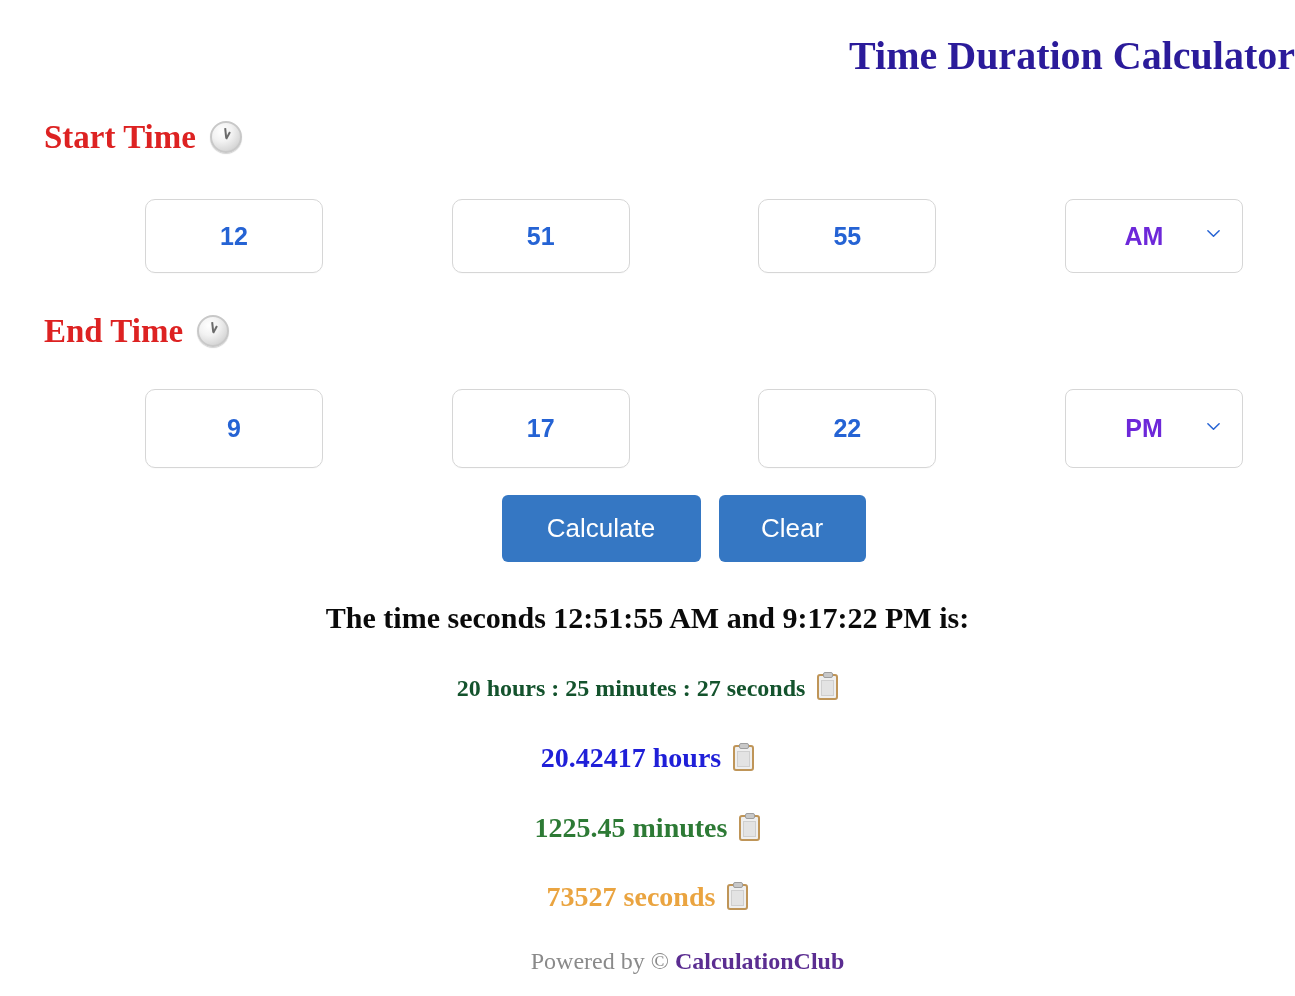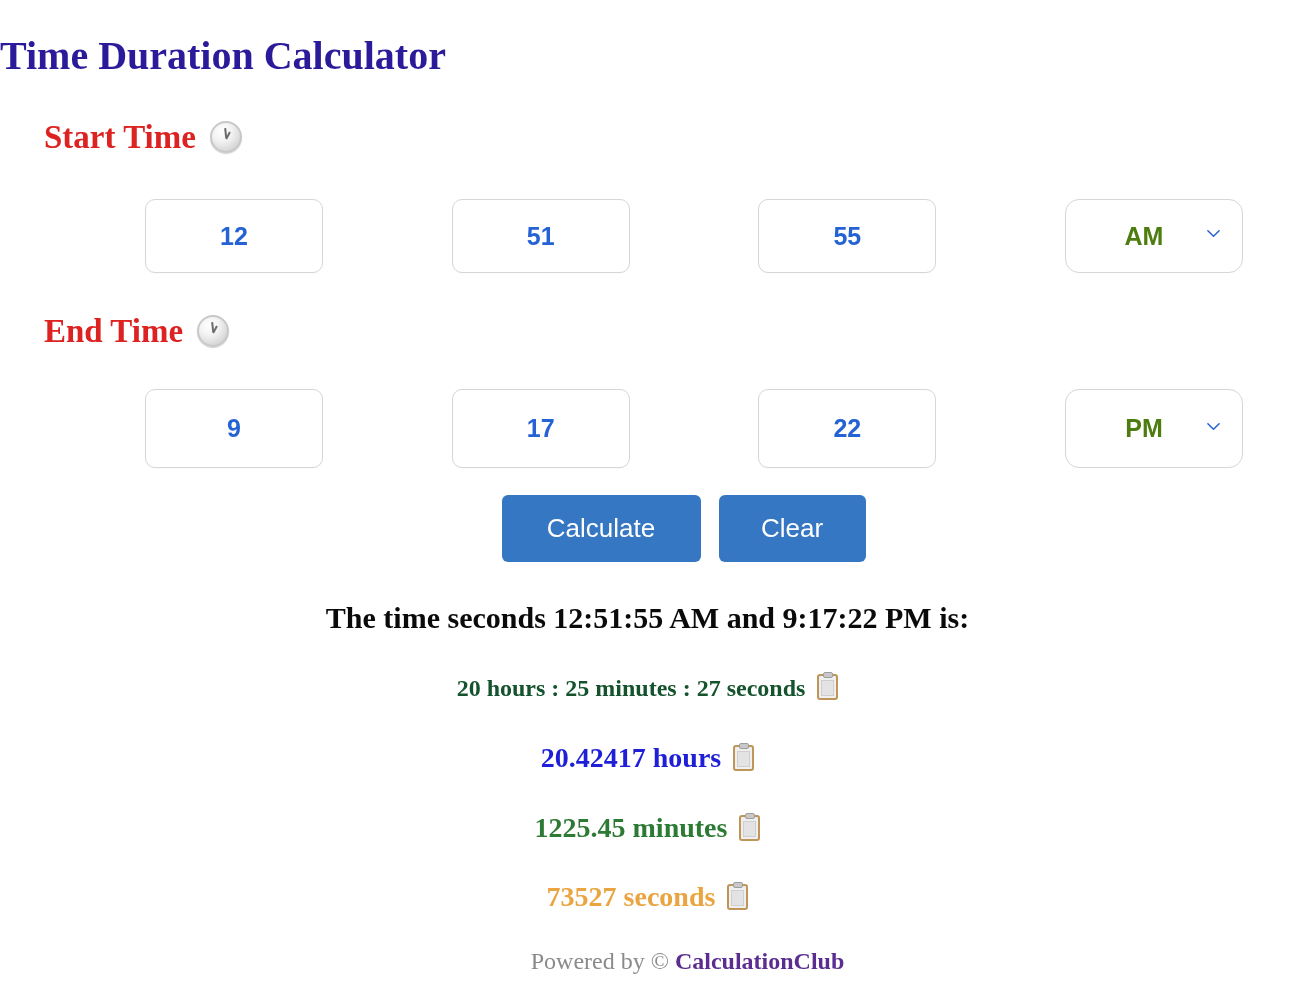--- a/index.html
+++ b/index.html
@@ -21,21 +21,21 @@
     height: 996px;
     background: #ffffff;
   }
 
   
   .title {
     position: absolute;
     left: 0;
     top: 30px;
     width: 1295px;
-    text-align: left;
+    text-align: right;
     font-family: "Liberation Serif", "DejaVu Serif", serif;
     font-weight: bold;
     font-size: 40px;
     line-height: 52px;
     color: #2b1b9a;
     letter-spacing: 0px;
   }
 
   
   .section-label {
@@ -129,23 +129,23 @@
     width: 178px;
     height: 74px;
   }
   #end-row .select-wrap { height: 79px; }
 
   .select-box {
     box-sizing: border-box;
     width: 100%;
     height: 100%;
     border: 1px solid #d6d6d6;
-    border-radius: 14px;
+    border-radius: 8px;
     background: #ffffff;
-    color: #4d7c0f;
+    color: #6d28d9;
     font-family: "Liberation Sans", "DejaVu Sans", sans-serif;
     font-weight: bold;
     font-size: 25px;
     display: flex;
     align-items: center;
     justify-content: center;
     padding-right: 20px;
   }
   .chevron-down {
     position: absolute;

